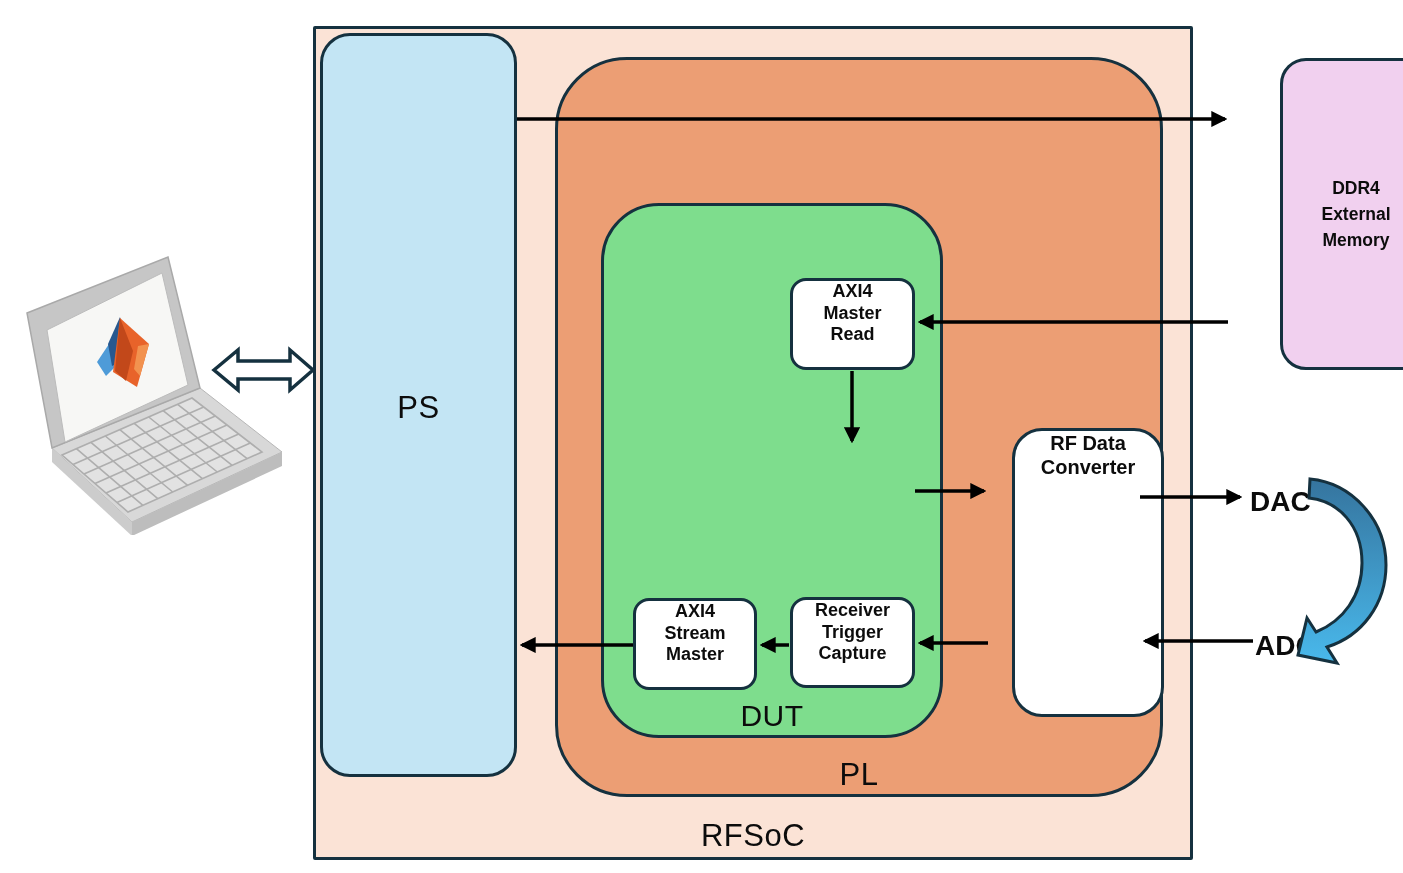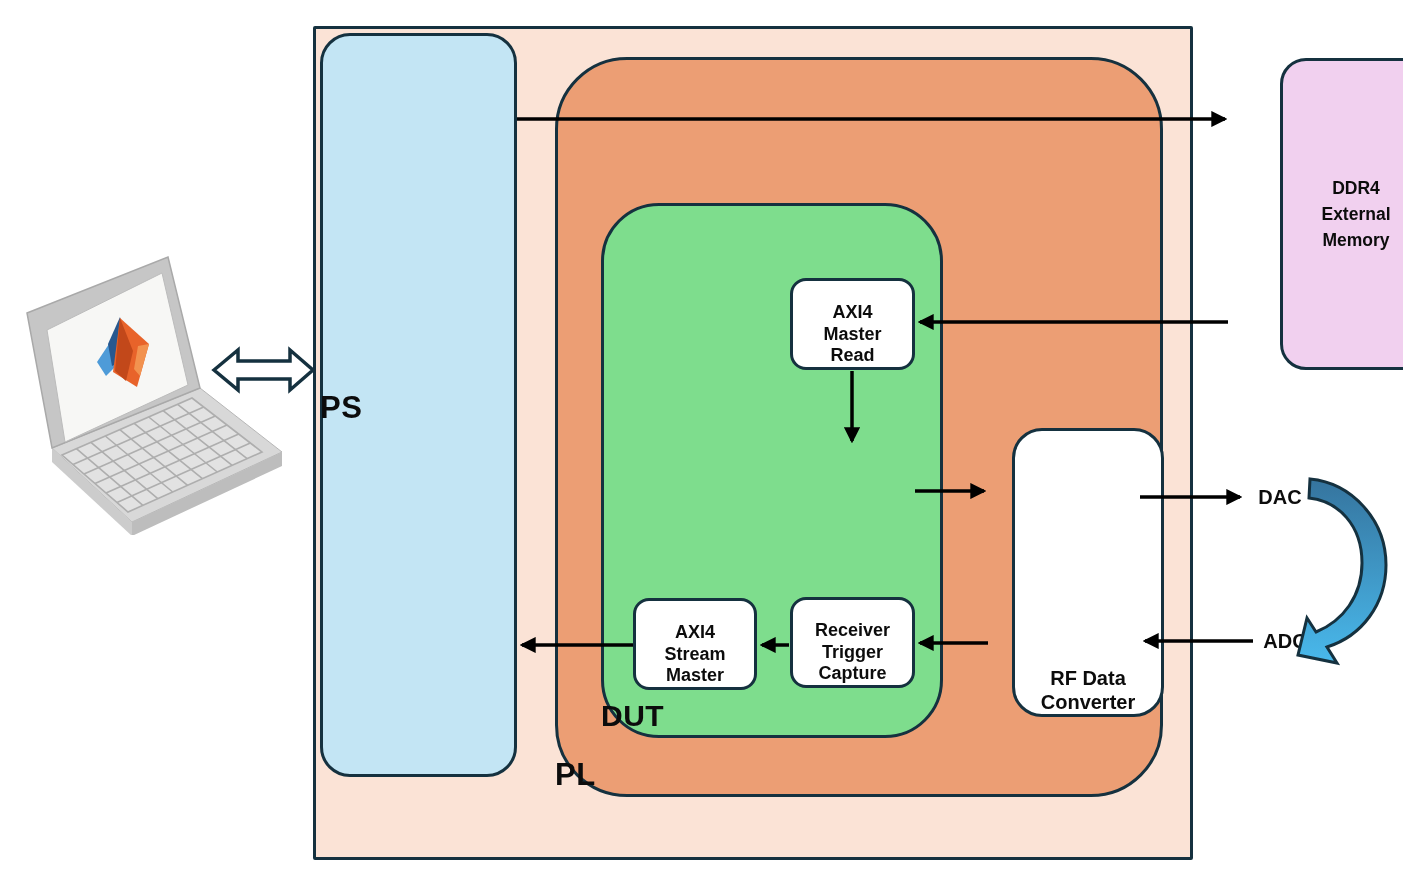--- a/index.html
+++ b/index.html
@@ -8,35 +8,35 @@
     font-family:"Liberation Sans", sans-serif;color:#0c0c0c;
   }
   .box{position:absolute;box-sizing:border-box;border:3px solid #15313f;}
   .rfsoc{left:313px;top:26px;width:880px;height:834px;background:#fbe3d6;border-radius:2px;}
   .ps{left:320px;top:33px;width:197px;height:744px;background:#c3e5f4;border-radius:30px;}
   .pl{left:555px;top:57px;width:608px;height:740px;background:#ec9e74;border-radius:72px;}
   .dut{left:601px;top:203px;width:342px;height:535px;background:#7edd8d;border-radius:58px;}
   .ddr4{left:1280px;top:58px;width:152px;height:312px;background:#f1d0ef;border-radius:26px;
         display:flex;align-items:center;justify-content:center;}
   .wbox{position:absolute;box-sizing:border-box;border:3.5px solid #15313f;background:#ffffff;
-        border-radius:16px;display:flex;align-items:flex-end;justify-content:center;
+        border-radius:16px;display:flex;align-items:flex-start;justify-content:center;
         font-weight:bold;font-size:18px;line-height:1.2;text-align:center;}
   .amr{left:790px;top:278px;width:125px;height:92px;}
   .trp{left:792px;top:445px;width:123px;height:92px;}
   .asm{left:633px;top:598px;width:124px;height:92px;}
   .rtc{left:790px;top:597px;width:125px;height:91px;}
   .rfdc{left:988px;top:428px;width:152px;height:289px;border-radius:30px;font-size:20px;margin-left:24px;}
   .multiline{white-space:pre-line;}
-  .zone-label{position:absolute;font-weight:bold;font-size:31px;text-align:left;letter-spacing:0.5px;}
+  .zone-label{position:absolute;font-weight:normal;font-size:31px;text-align:center;letter-spacing:0.5px;}
   .lbl-ps{left:320px;top:390px;width:197px;}
   .lbl-dut{left:601px;top:699px;width:342px;font-size:30px;}
   .lbl-pl{left:555px;top:757px;width:608px;}
   .lbl-rfsoc{left:313px;top:818px;width:880px;}
   .ddr4-text{font-weight:bold;font-size:17.5px;line-height:1.5;text-align:center;}
-  .port-label{position:absolute;font-weight:bold;font-size:20px;text-align:center;width:60px;}
+  .port-label{position:absolute;font-weight:bold;font-size:28px;text-align:center;width:60px;}
   .lbl-dac{left:1250px;top:486px;}
   .lbl-adc{left:1255px;top:630px;}
   .overlay{position:absolute;left:0;top:0;width:1403px;height:873px;pointer-events:none;}
   .laptop{position:absolute;left:20px;top:250px;width:262px;height:285px;}
 </style>
 </head>
 <body>
 
 <div class="canvas">
 
@@ -46,20 +46,21 @@
   <div class="box ps"></div>
   <div class="box ddr4">
     <div class="ddr4-text multiline">DDR4
 External
 Memory</div>
   </div>
 
   <div class="zone-label lbl-ps">PS</div>
   <div class="zone-label lbl-pl">PL</div>
   <div class="zone-label lbl-dut">DUT</div>
+  <div class="zone-label lbl-rfsoc">RFSoC</div>
 
   <div class="wbox amr">
     <span class="multiline">AXI4
 Master
 Read</span>
   </div>
   <div class="wbox asm">
     <span class="multiline">AXI4
 Stream
 Master</span>

